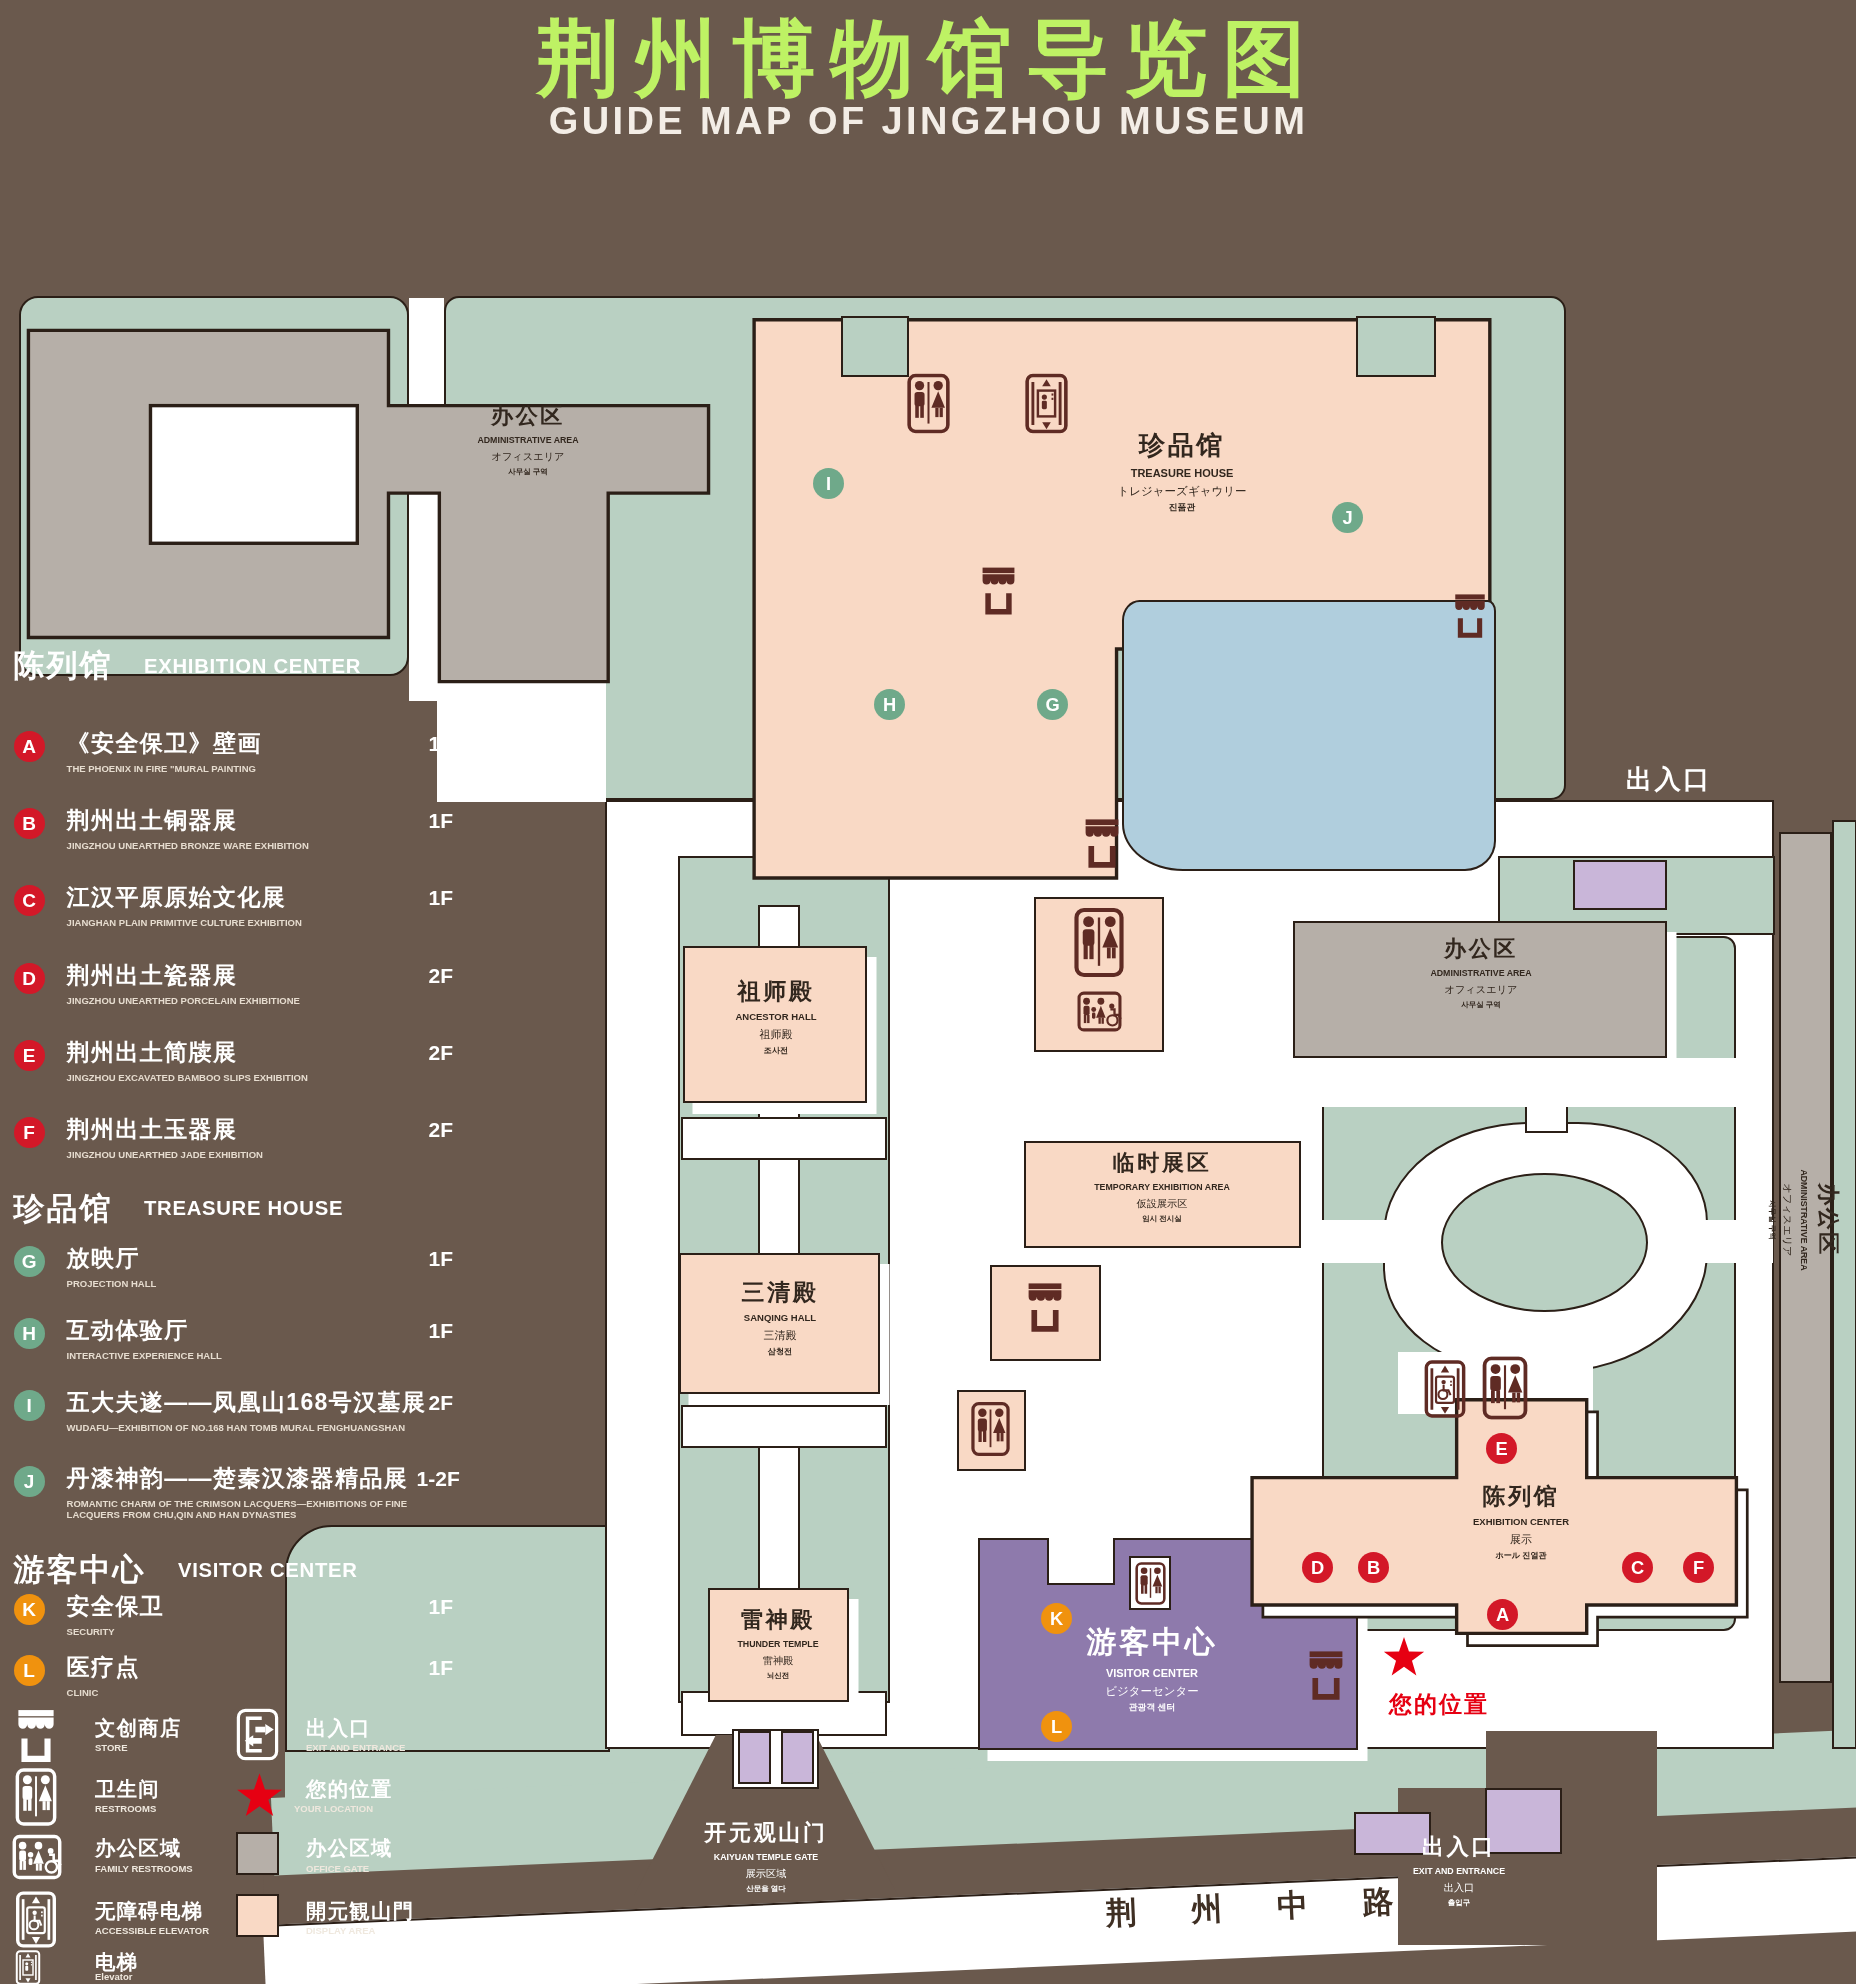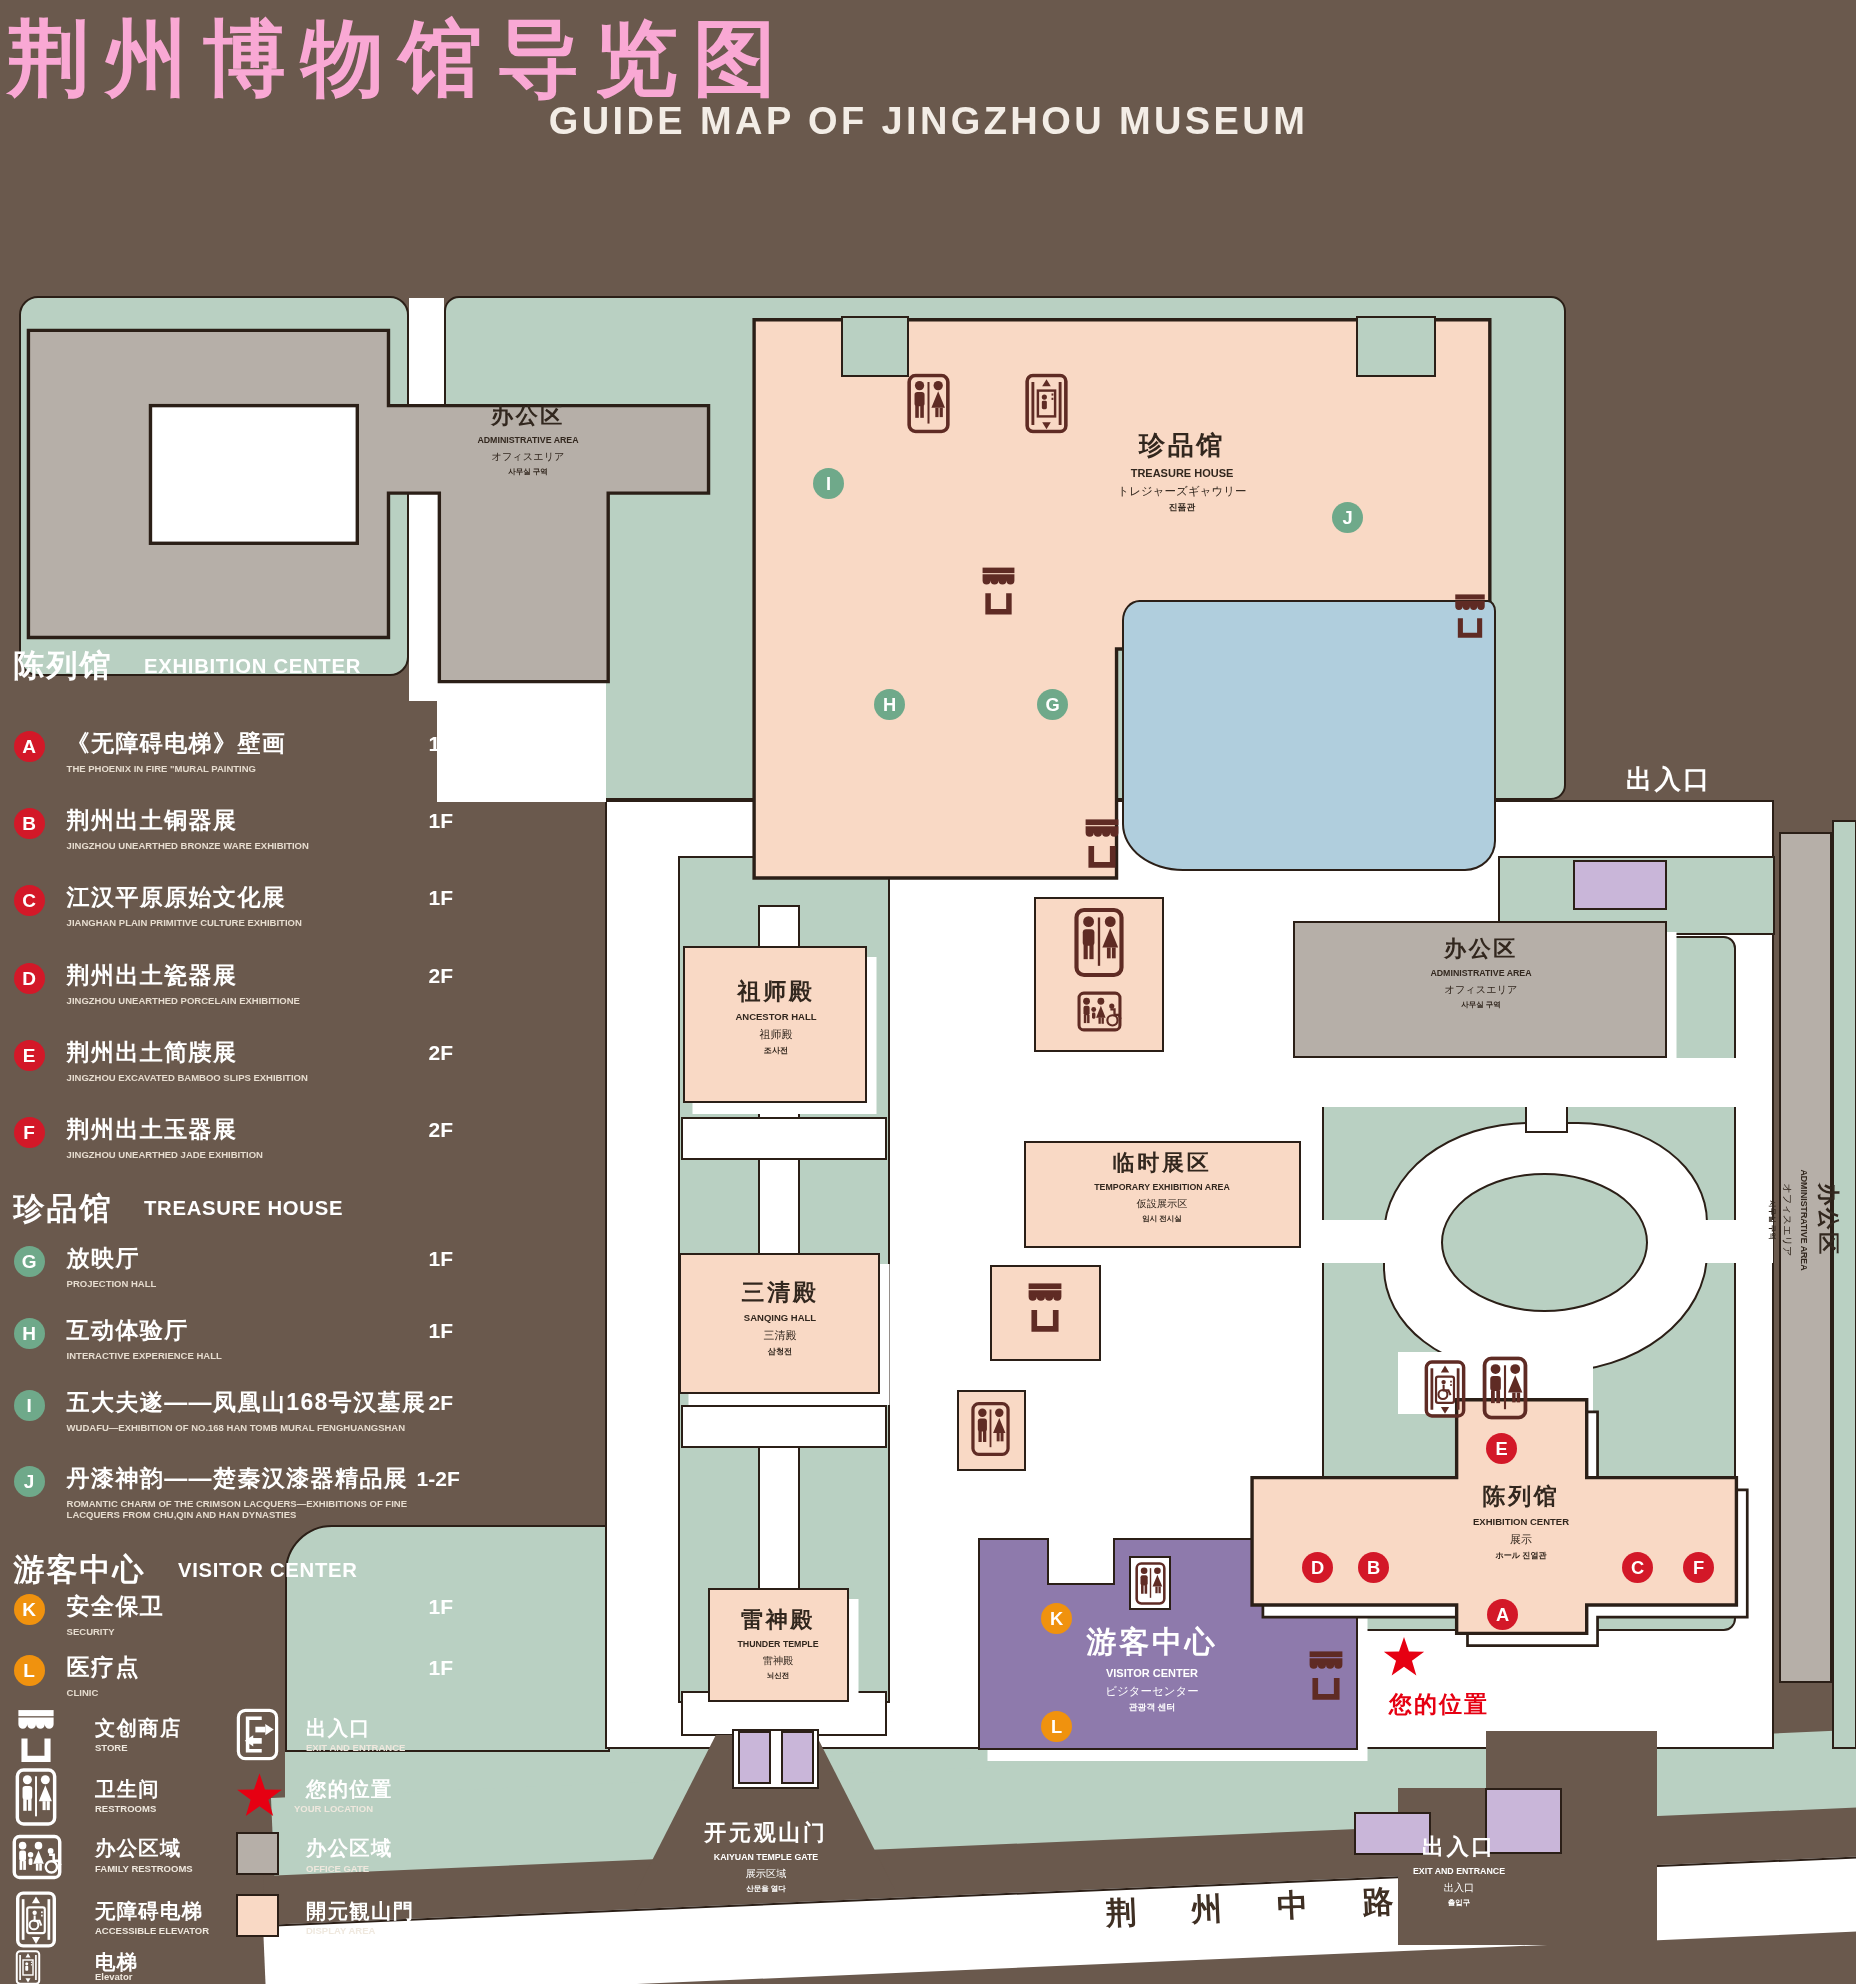--- a/index.html
+++ b/index.html
@@ -1,20 +1,20 @@
 <!DOCTYPE html>
 <html style="font-size:11px"><head>
 <meta charset="utf-8">
 <style>
   html,body{margin:0;padding:0}
   body{width:1857px;height:1985px;position:relative;overflow:hidden;
        background:#6a594d;font-family:"Liberation Sans",sans-serif}
   .abs{position:absolute}
   
-  .title-zh{left:7px;right:0;top:4.1px;color:#f9a8d4;font-size:83px;font-weight:bold;
+  .title-zh{left:0;right:0;top:4.1px;text-align:center;color:#bef264;font-size:83px;font-weight:bold;
             letter-spacing:15px;z-index:9}
   .title-en{left:0;right:0;top:100px;text-align:center;color:#f3ede6;font-size:38px;font-weight:bold;
             letter-spacing:3.4px;z-index:9}
   
   .lawn{background:#b9d0c2;border:2.7px solid #2b1f17;box-sizing:border-box;z-index:1}
   .lawn2{background:#b9d0c2;border:2.7px solid #2b1f17;box-sizing:border-box;z-index:3}
   .base{background:#fff;border:2.7px solid #2b1f17;box-sizing:border-box;z-index:2}
   .path{background:#fff;border:2.7px solid #2b1f17;box-sizing:border-box;z-index:3}
   .pathn{background:#fff;z-index:3}
   .bld{background:#f9d9c5;border:2.7px solid #2b1f17;box-sizing:border-box;z-index:4;
@@ -368,21 +368,21 @@
 <div class="mk mk-red" style="left:1487px;top:1599px">A</div>
 <div class="mk mk-orange" style="left:1041px;top:1603px">K</div>
 <div class="mk mk-orange" style="left:1041px;top:1711px">L</div>
 
 <div class="sec-zh" style="left:13.6px;top:645px">陈列馆</div>
 <div class="sec-en" style="left:144px;top:655px">EXHIBITION CENTER</div>
 
 <div class="item" style="left:13.6px;top:731px">
   <span class="ibadge mk-red">A</span>
   <div class="itx">
-      <div class="izh">《无障碍电梯》壁画</div>
+      <div class="izh">《安全保卫》壁画</div>
       <div class="ien">THE PHOENIX IN FIRE "MURAL PAINTING</div>
     </div>
   <div class="ifl">1F</div>
 </div>
 <div class="item" style="left:13.6px;top:808px">
   <span class="ibadge mk-red">B</span>
   <div class="itx">
       <div class="izh">荆州出土铜器展</div>
       <div class="ien">JINGZHOU UNEARTHED BRONZE WARE EXHIBITION</div>
     </div>

